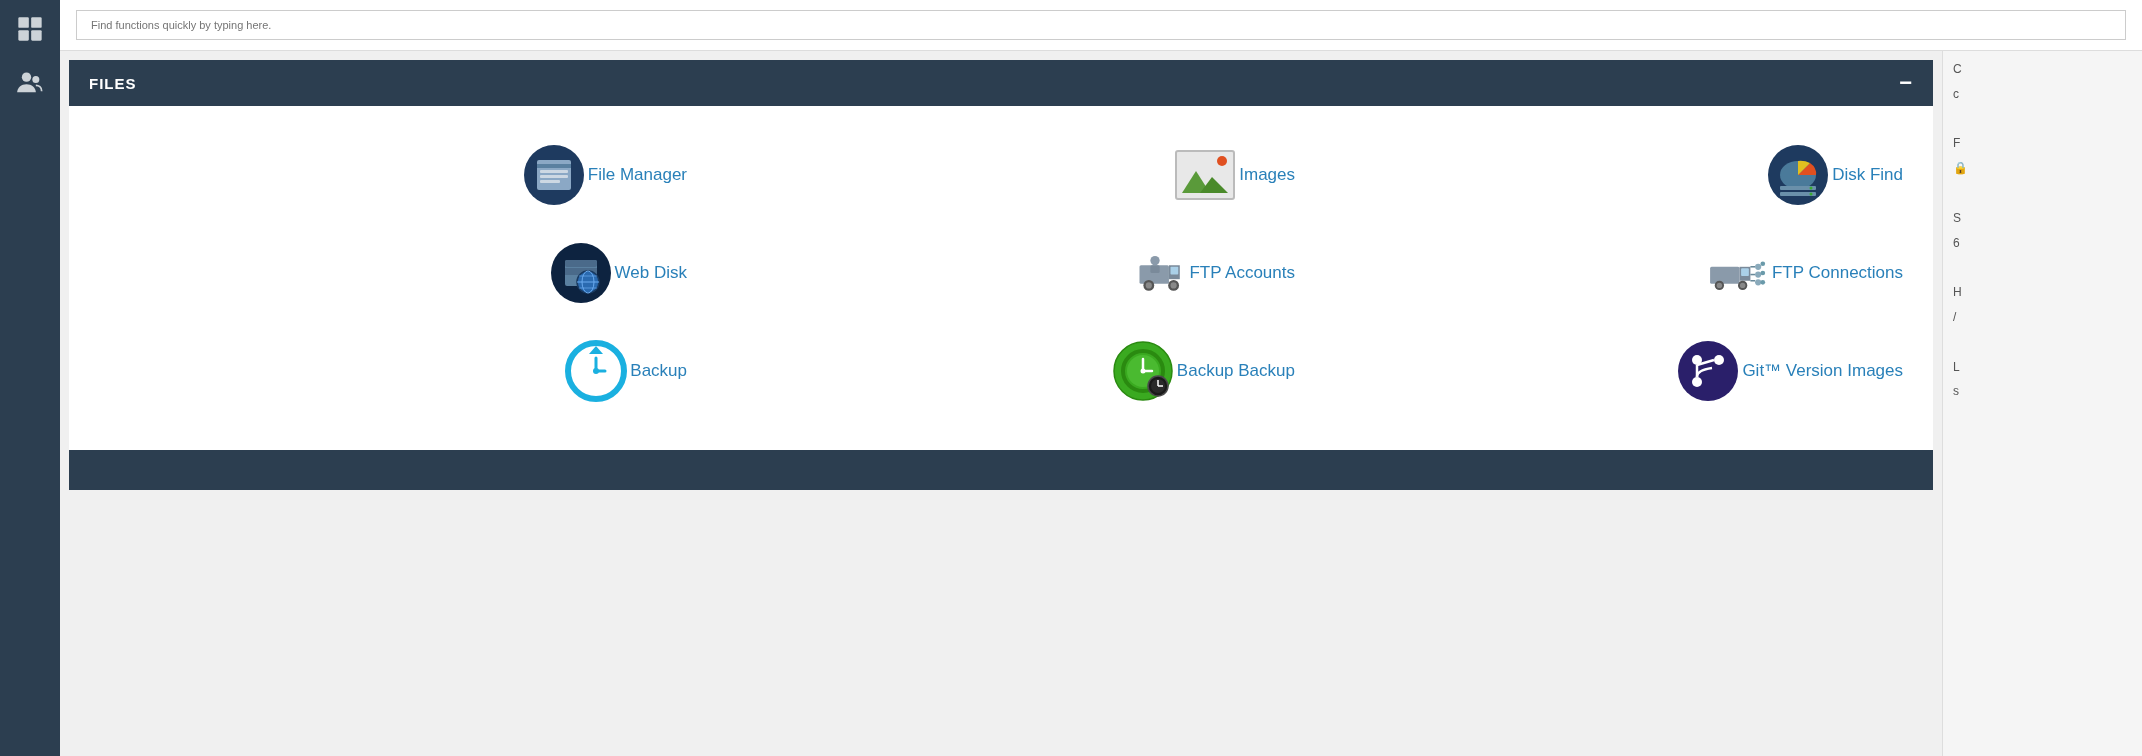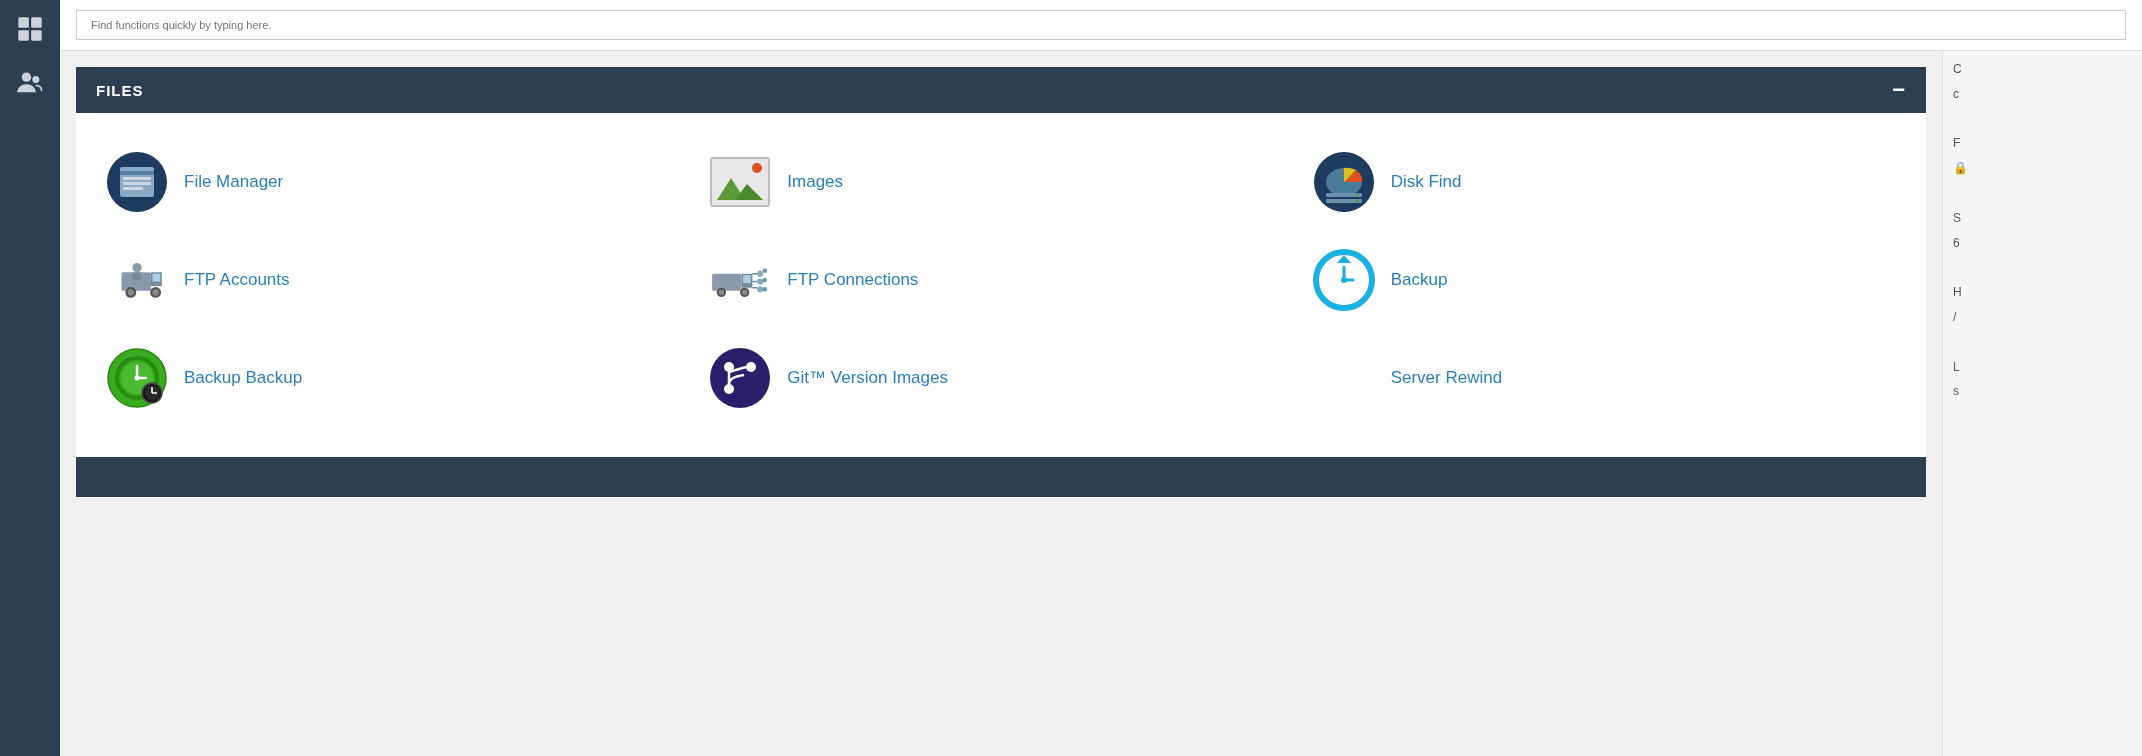--- a/index.html
+++ b/index.html
@@ -64,21 +64,21 @@
     .content {
       flex: 1;
       overflow-y: auto;
       display: flex;
       gap: 0;
     }
 
     
     .files-panel {
       flex: 1;
-      padding: 16px;
+      padding: 9px;
     }
 
     
     .section-header {
       background: #2c3e50;
       color: #fff;
       font-size: 15px;
       font-weight: bold;
       letter-spacing: 1px;
       padding: 12px 20px;
@@ -98,24 +98,25 @@
       background: #fff;
       padding: 20px 20px 30px 20px;
       display: grid;
       grid-template-columns: repeat(3, 1fr);
       gap: 0;
     }
 
     .grid-item {
       display: flex;
       align-items: center;
-      gap: 16px;
+      gap: 3px;
       padding: 18px 10px;
       cursor: pointer;
       text-decoration: none;
+      justify-content: flex-end;
     }
 
     .item-icon {
       width: 62px;
       height: 62px;
       flex-shrink: 0;
       display: flex;
       align-items: center;
       justify-content: center;
     }
@@ -228,20 +229,38 @@
 
               <rect x="13" y="42" width="36" height="4" rx="1" fill="#6a90aa"></rect>
               <rect x="13" y="48" width="36" height="4" rx="1" fill="#6a90aa"></rect>
               <circle cx="44" cy="44" r="1.5" fill="#3aaa30"></circle>
               <circle cx="44" cy="50" r="1.5" fill="#3aaa30"></circle>
             </svg>
           </div>
           <span class="item-label">Disk Find</span>
         </div>
 
+        <div class="grid-item">
+          <div class="item-icon">
+            <svg width="62" height="62" viewBox="0 0 62 62">
+              <circle cx="31" cy="31" r="30" fill="#0d2340"></circle>
+
+              <rect x="15" y="18" width="32" height="26" rx="2" fill="#5a80a0"></rect>
+              <rect x="15" y="18" width="32" height="7" rx="2" fill="#4a6a8a"></rect>
+              <rect x="15" y="26" width="32" height="7" fill="#4a6a8a"></rect>
+
+              <circle cx="38" cy="40" r="11" fill="#2a6ab0" stroke="#1a3a60" stroke-width="1.5"></circle>
+              <ellipse cx="38" cy="40" rx="6" ry="11" fill="none" stroke="#6aaaee" stroke-width="1"></ellipse>
+              <line x1="27" y1="40" x2="49" y2="40" stroke="#6aaaee" stroke-width="1"></line>
+              <line x1="29" y1="34" x2="47" y2="34" stroke="#6aaaee" stroke-width="0.7"></line>
+              <line x1="29" y1="46" x2="47" y2="46" stroke="#6aaaee" stroke-width="0.7"></line>
+            </svg>
+          </div>
+          <span class="item-label">Web Disk</span>
+        </div>
 
         <div class="grid-item">
           <div class="item-icon">
             <svg width="80" height="60" viewBox="0 0 80 60">
 
               <rect x="20" y="20" width="38" height="24" rx="2" fill="#8a9aaa"></rect>
 
               <path d="M58 20 L72 20 L72 38 L58 38 Z" fill="#7a8a9a"></path>
               <rect x="60" y="22" width="10" height="10" rx="1" fill="#aad0e8"></rect>
 
@@ -333,26 +352,20 @@
               <circle cx="42" cy="20" r="5" fill="white"></circle>
               <line x1="20" y1="37" x2="20" y2="25" stroke="white" stroke-width="2.5"></line>
               <line x1="20" y1="25" x2="37" y2="20" stroke="white" stroke-width="2.5"></line>
 
               <path d="M20 37 Q20 30 35 28" fill="none" stroke="white" stroke-width="2.5"></path>
             </svg>
           </div>
           <span class="item-label">Git™ Version Images</span>
         </div>
 
-        <div class="grid-item">
-          <div class="item-icon">
-            
-          </div>
-          <span class="item-label">Server Rewind</span>
-        </div>
 
       </div>
 
       <div class="bottom-section"></div>
 
     </div>
 
     <div class="right-panel">
       <div class="right-panel-line">C</div>
       <div class="right-panel-line">c</div>

